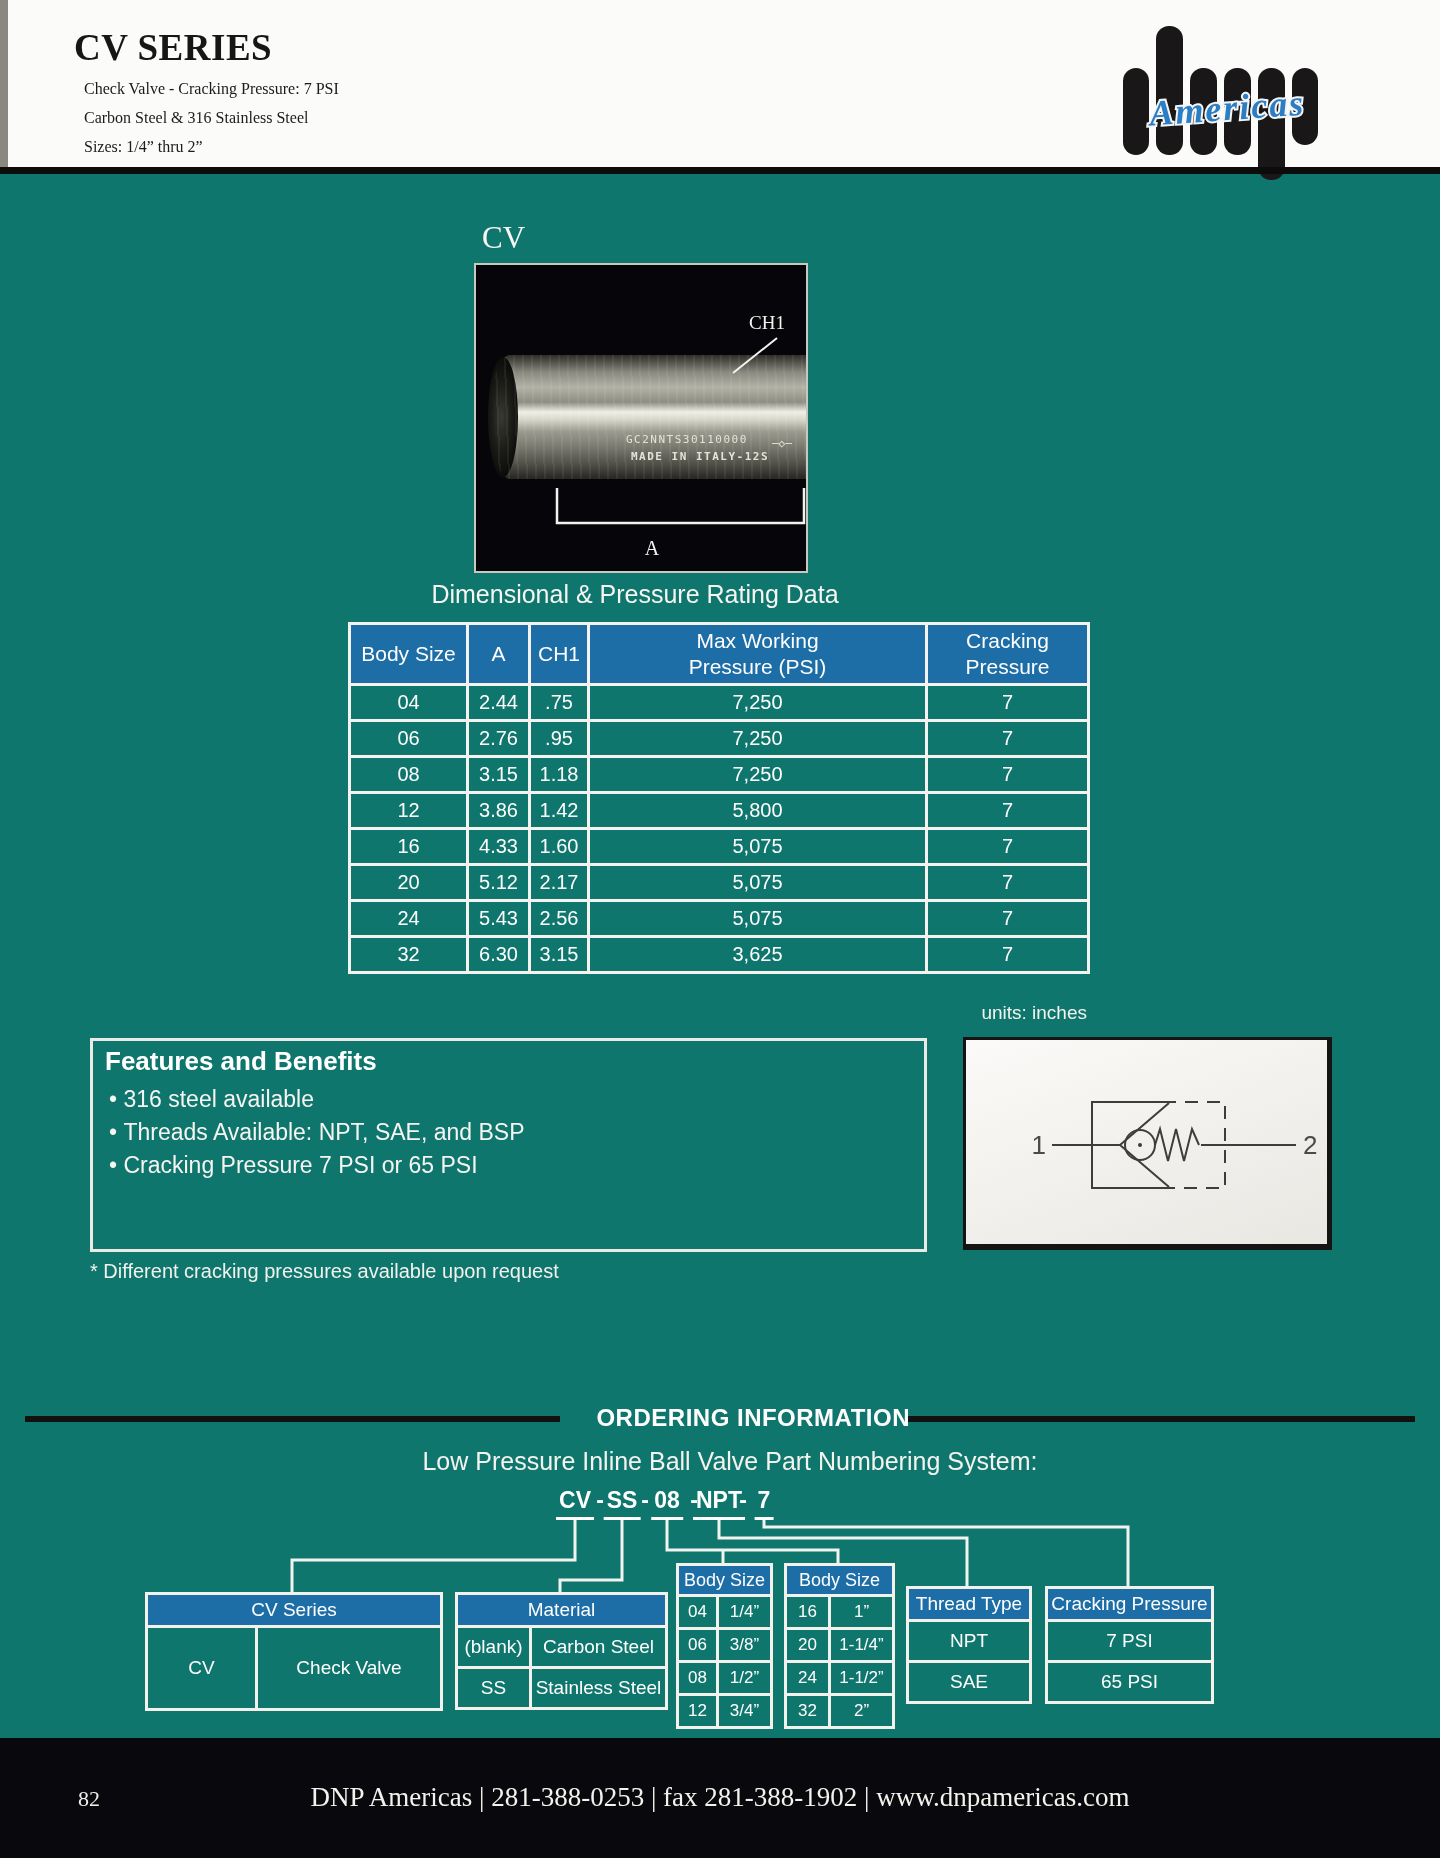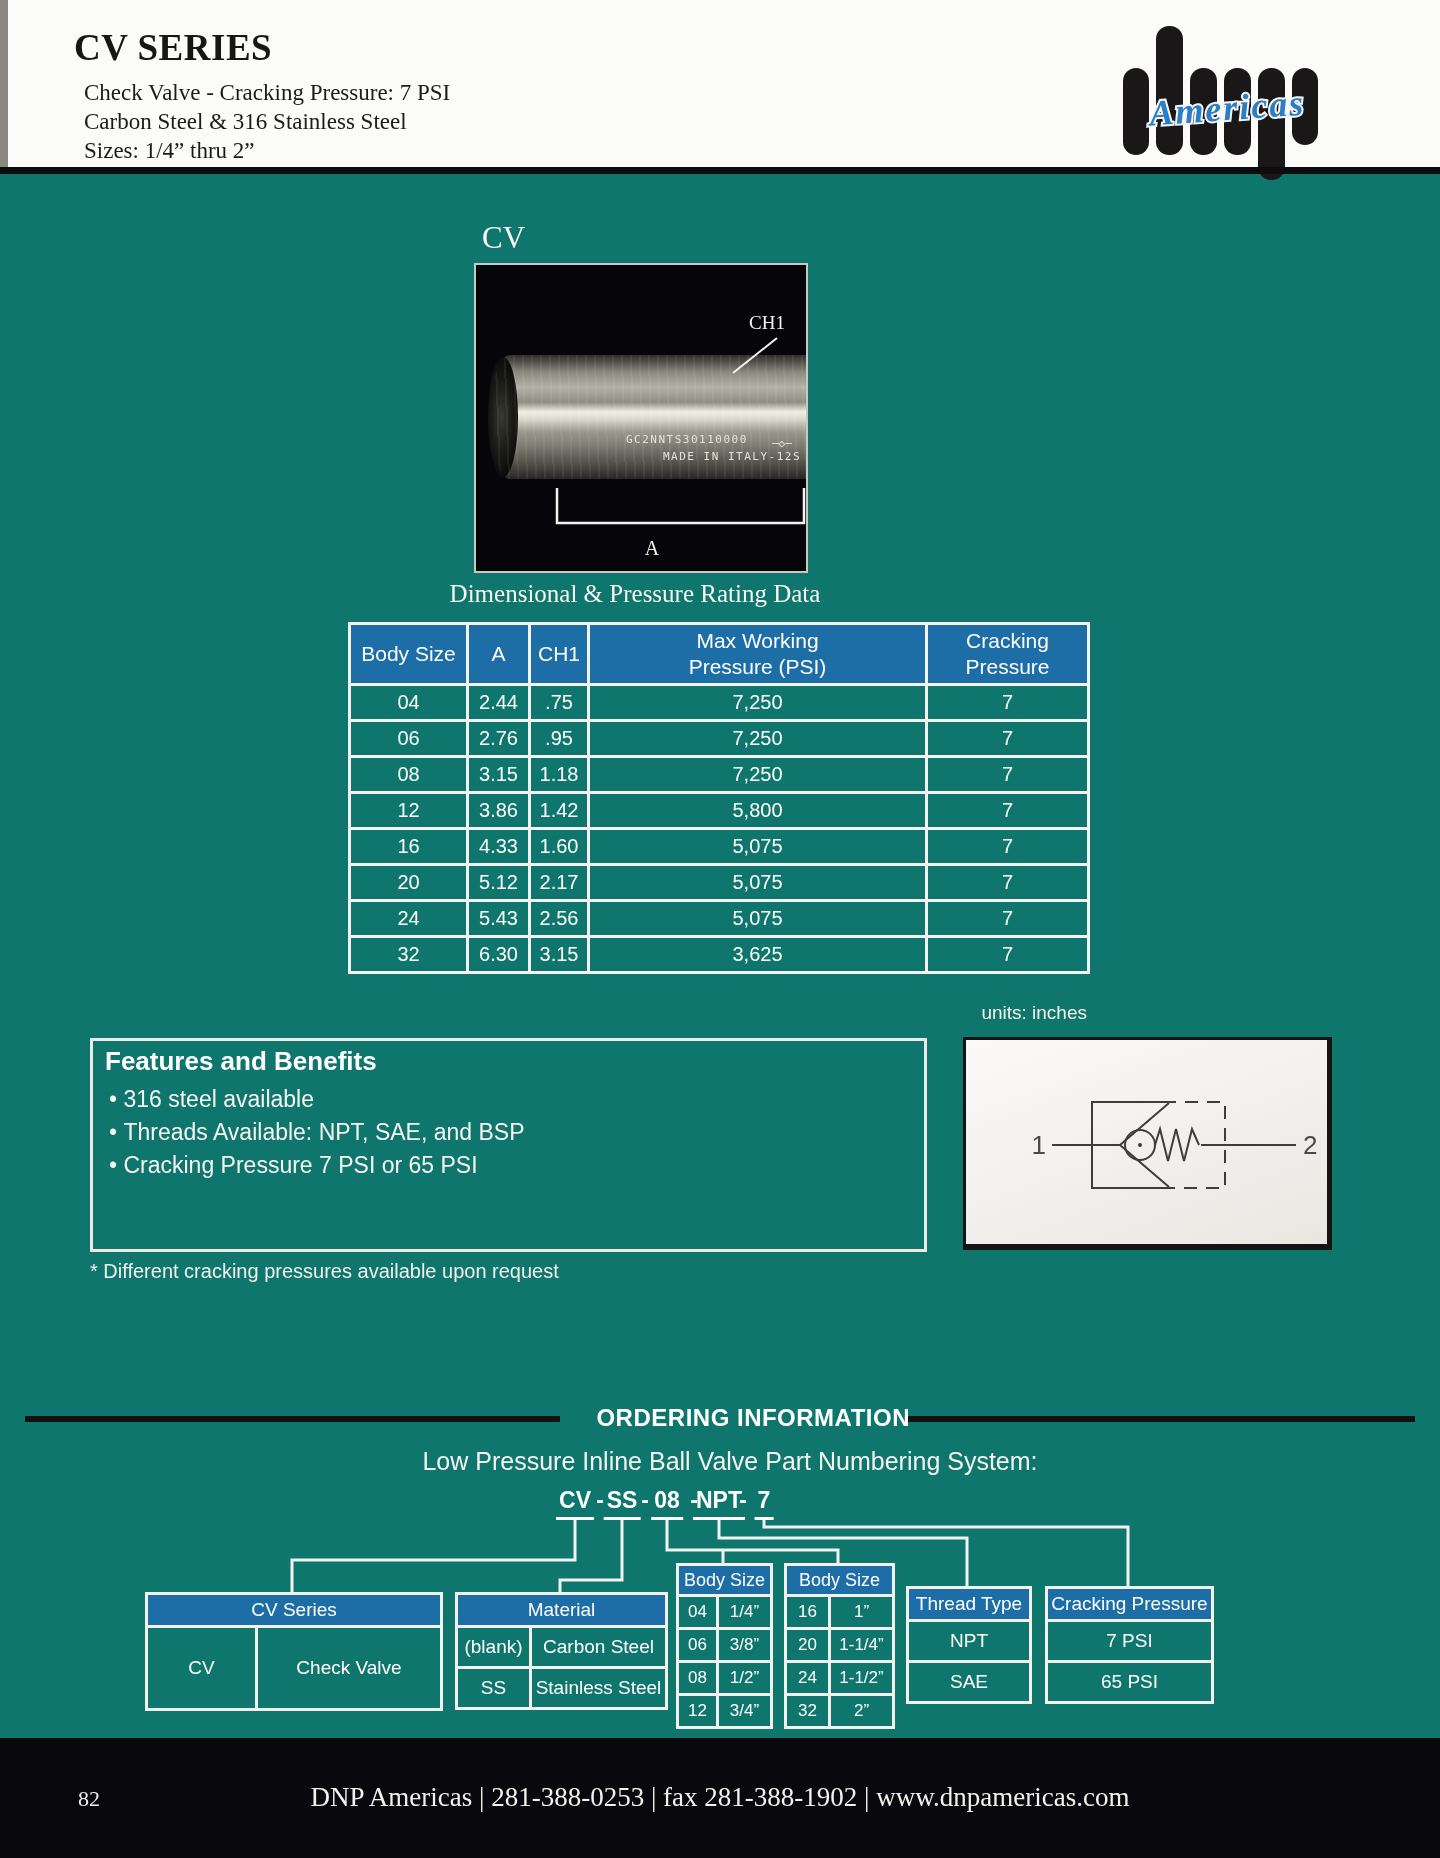--- a/index.html
+++ b/index.html
@@ -6,21 +6,21 @@
   .page {
     position:relative; width:1440px; height:1858px; background:#0f766e;
     overflow:hidden; font-family:"Liberation Sans", sans-serif;padding-left:16px;
   }
   
   .hdr { position:absolute; left:0; top:0; width:1440px; height:168px; background:#fbfbfa; }
   .hdr-strip { position:absolute; left:0; top:0; width:8px; height:168px; background:#8b897f; }
   .hdr-title { position:absolute; left:74px; top:26px; font-family:"Liberation Serif", serif;
     font-weight:bold; font-size:37px; color:#161616; letter-spacing:.5px; }
   .hdr-sub { position:absolute; left:84px; font-family:"Liberation Serif", serif;
-    font-size:23px; color:#1b1b1b; }
+    font-size:16px; color:#1b1b1b; }
   .sub1 { top:80px; } .sub2 { top:109px; } .sub3 { top:138px; }
   .logo { position:absolute; left:1120px; top:18px; width:218px; height:166px; }
   .black-bar { position:absolute; left:0; top:167px; width:1440px; height:7px; background:#0c0c0c; }
 
   
   .photo-cv { position:absolute; left:482px; top:220px; font-family:"Liberation Serif", serif;
     font-size:31px; color:#f7f6f2; }
   .photo { position:absolute; left:474px; top:263px; width:334px; height:310px;
     background:#06060a; border:2px solid #c9c8bf; box-sizing:border-box; overflow:hidden; }
   .valve { position:absolute; left:14px; top:90px; width:322px; height:124px;
@@ -28,27 +28,27 @@
       #8f8e84 38%,#f0efe5 46%,#d8d7cb 52%,#9a998d 62%,#7b7a70 74%,#504f48 88%,#262622 100%);
     border-radius:20px 0 0 20px / 62px 0 0 62px; }
   .valve::before { content:""; position:absolute; left:-2px; top:2px; width:30px; height:120px;
     background:radial-gradient(ellipse 60% 50% at 45% 50%, #3a3a34 0%, #1c1c18 55%, #0b0b09 100%);
     border-radius:50% / 50%; }
   .valve::after { content:""; position:absolute; inset:0; border-radius:inherit;
     background:repeating-linear-gradient(88deg, rgba(255,255,255,.06) 0 2px, transparent 2px 9px); }
   .engrave { position:absolute; font-family:"DejaVu Sans Mono", monospace; font-size:11px;
     color:#e4e3d6; letter-spacing:1.5px; z-index:3; }
   .eng1 { left:150px; top:168px; }
-  .eng2 { left:155px; top:185px; font-weight:normal;margin-left:32px; }
+  .eng2 { left:155px; top:185px; font-weight:bold; }
   .eng3 { left:296px; top:172px; letter-spacing:0; }
   .photo-overlay { position:absolute; left:0; top:0; z-index:4; }
 
   
   .dim-title { position:absolute; left:420px; top:580px; width:430px; text-align:center;
-    font-family:Liberation Serif, serif; font-size:25px; color:#f6f5f1; }
+    font-family:Liberation Sans, sans-serif; font-size:25px; color:#f6f5f1; }
   .dim-table { position:absolute; left:348px; top:622px; width:739px;
     border-collapse:collapse; table-layout:fixed; }
   .dim-table th { background:#1d6da7; color:#fff; font-weight:normal; font-size:21px;
     height:58px; border:3px solid #f4f3ef; white-space:pre-line; line-height:26px; padding:0; }
   .dim-table td { color:#fff; font-size:20px; text-align:center; height:33px;
     border:3px solid #f4f3ef; padding:0; }
   .units { position:absolute; left:787px; top:1002px; width:300px; text-align:right;
     color:#f4f3ee; font-size:19px; }
 
   

